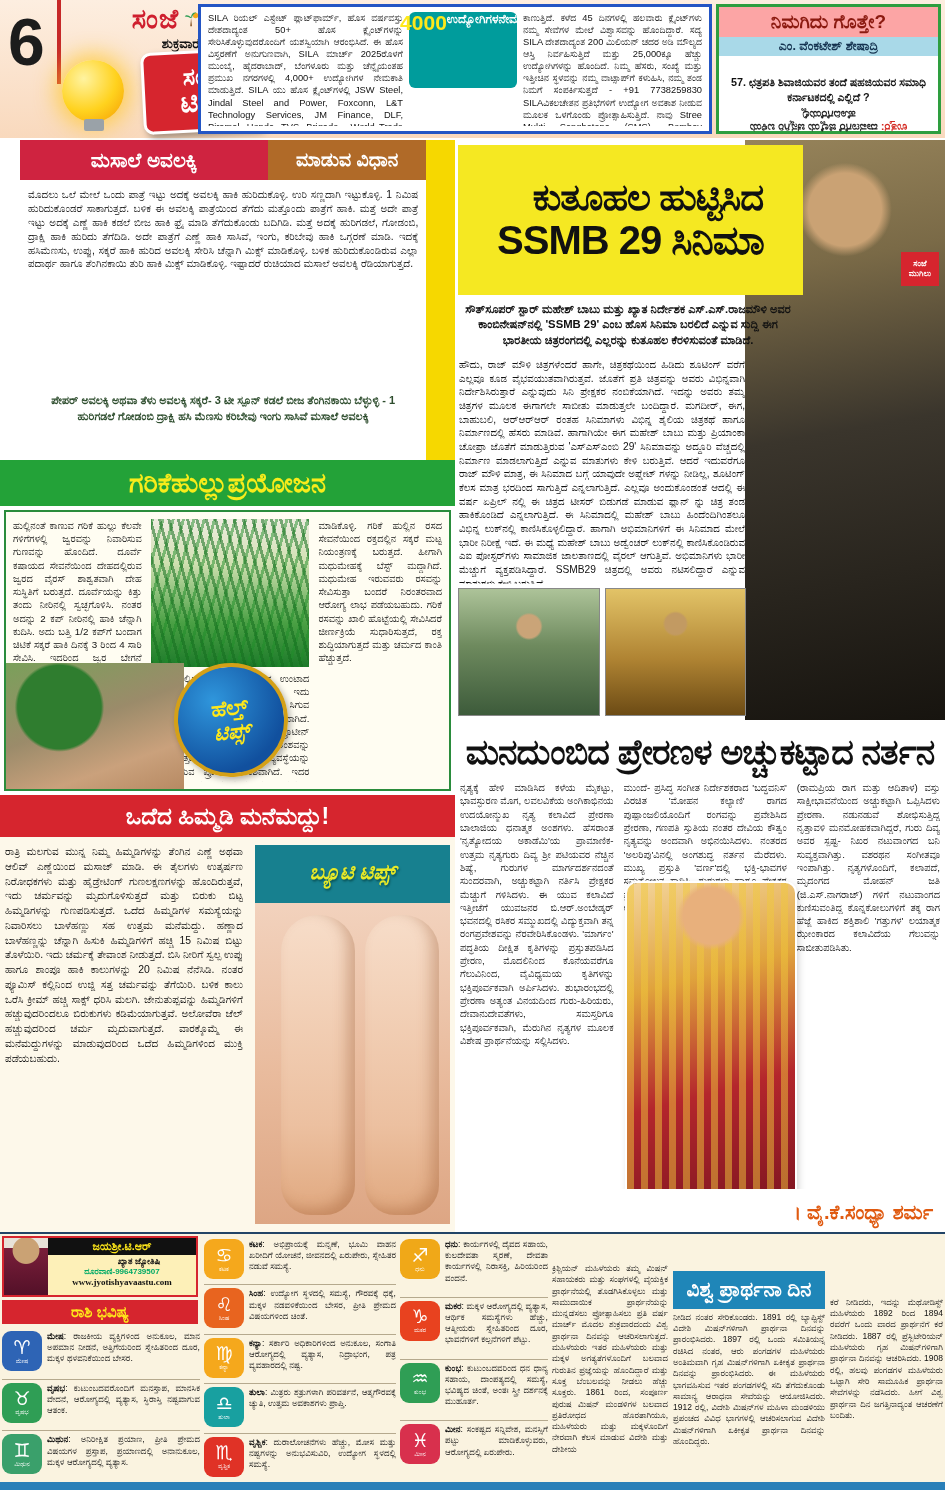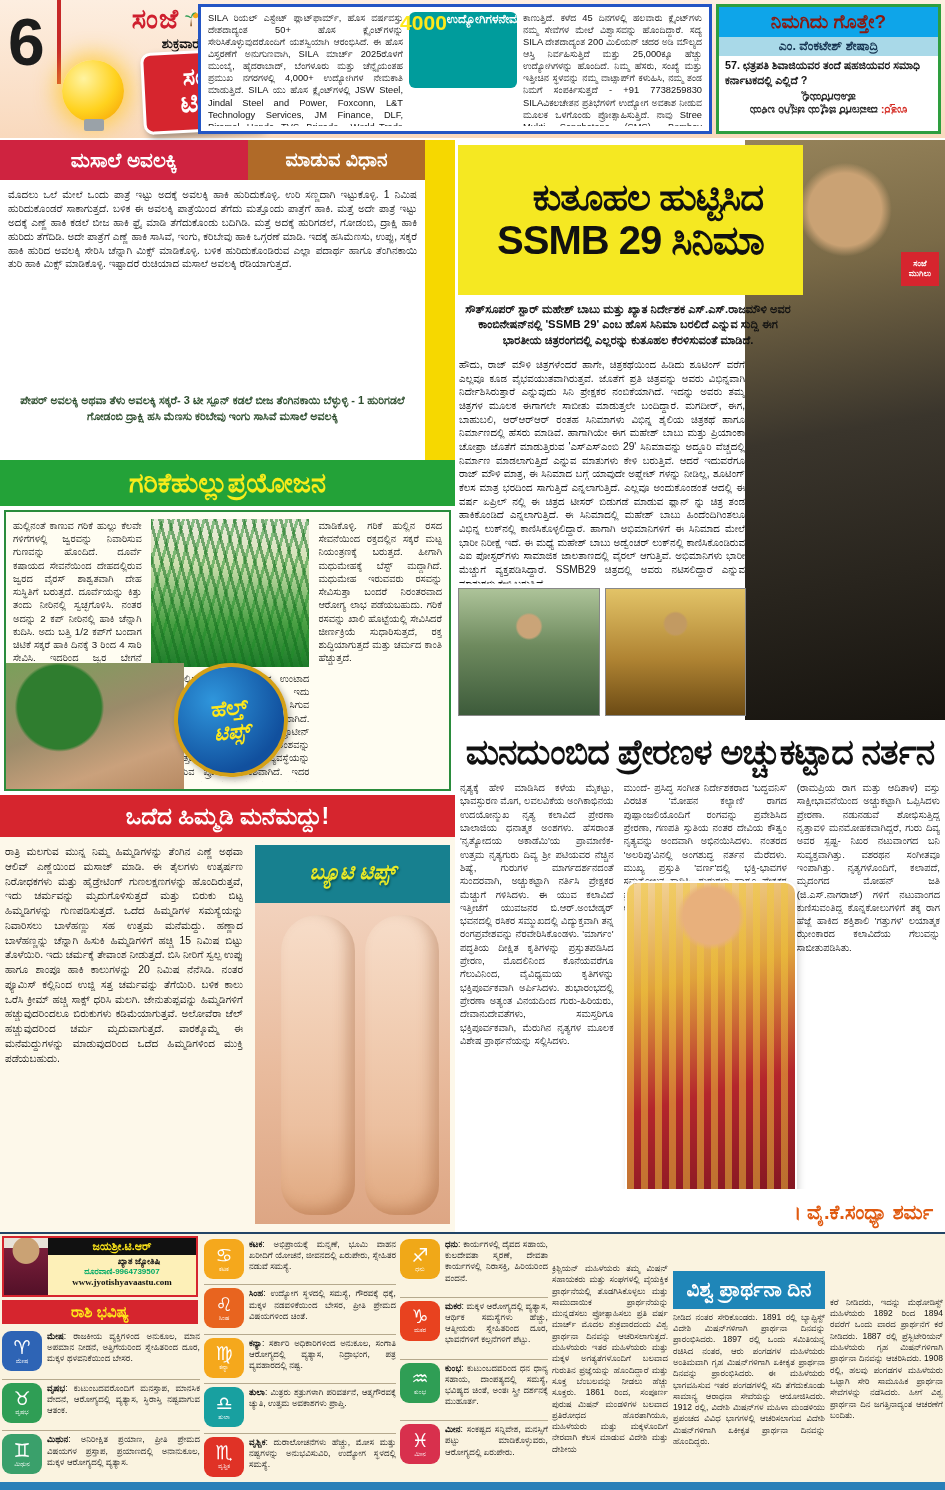--- a/index.html
+++ b/index.html
@@ -29,29 +29,29 @@
   .tn-cols{display:flex;gap:6px;height:100%;}
   .tn-col{font-size:9.3px;line-height:1.3;text-align:justify;overflow:hidden;}
   .tn-col.c1{width:195px;}
   .tn-col.c2{flex:1;}
   .hire-box{width:108px;height:76px;background:#009c9c;border-radius:6px;color:#fff;text-align:center;
             display:flex;flex-direction:row;justify-content:center;flex:none;}
   .hire-box .num{color:#ffe81a;font-size:21px;font-weight:800;line-height:1;}
   .hire-box .t{font-size:12px;font-weight:700;line-height:1.25;}
 
   .quiz{position:absolute;left:716px;top:4px;width:225px;height:130px;border:3px solid #2e9e3f;background:#fff;}
-  .quiz-title{background:#0ea5e9;color:#8b1a10;font-weight:800;font-size:19px;text-align:center;padding:4px 6px;}
+  .quiz-title{background:#fca5a5;color:#8b1a10;font-weight:800;font-size:19px;text-align:center;padding:4px 6px;}
   .quiz-author{background:#a9d9e8;color:#14324f;font-weight:700;font-size:12.5px;text-align:center;padding:2px 0;}
-  .quiz-q{font-size:10.8px;font-weight:700;padding:2px 6px 2px;line-height:1.35;}
+  .quiz-q{font-size:10.8px;font-weight:700;text-align:center;padding:19px 6px 2px;line-height:1.35;}
   .quiz-a{transform:rotate(180deg);text-align:center;font-size:11px;font-weight:700;color:#222;padding:1px 4px 2px;}
   .quiz-a .label{color:#d42a22;}
 
   
   .recipe{position:absolute;left:0;top:140px;width:455px;height:320px;display:flex;}
-  .recipe-main{width:425px;display:flex;flex-direction:column;}
+  .recipe-main{width:425px;display:flex;flex-direction:column;margin-left:20px;}
   .recipe-strip{width:30px;background:#f6d800;}
   .recipe-bands{display:flex;height:40px;}
   .band-red{width:248px;background:#cf2340;color:#fff;font-size:20px;font-weight:800;display:flex;align-items:center;justify-content:center;}
   .band-brown{flex:1;background:#b06a28;color:#fff;font-size:19px;font-weight:800;display:flex;align-items:center;justify-content:center;}
   .recipe-body{display:flex;height:207px;}
   .recipe-left{width:248px;position:relative;display:flex;flex-direction:column;}
   .pak{background:#e23b52;color:#fff;font-size:22px;font-weight:800;text-align:center;padding:11px 0;}
   .food-img{flex:1;position:relative;background:linear-gradient(135deg,#d9e8b2 0%,#b9d48c 35%,#96bd6c 65%,#7ba558 100%);
             box-shadow:inset 0 0 0 7px #b9bfc4, inset 0 0 40px rgba(60,90,30,.35);}
   .ing-label{position:absolute;left:4px;bottom:10px;background:#8b5a2b;color:#fdf3d8;padding:4px 9px;font-size:15px;

